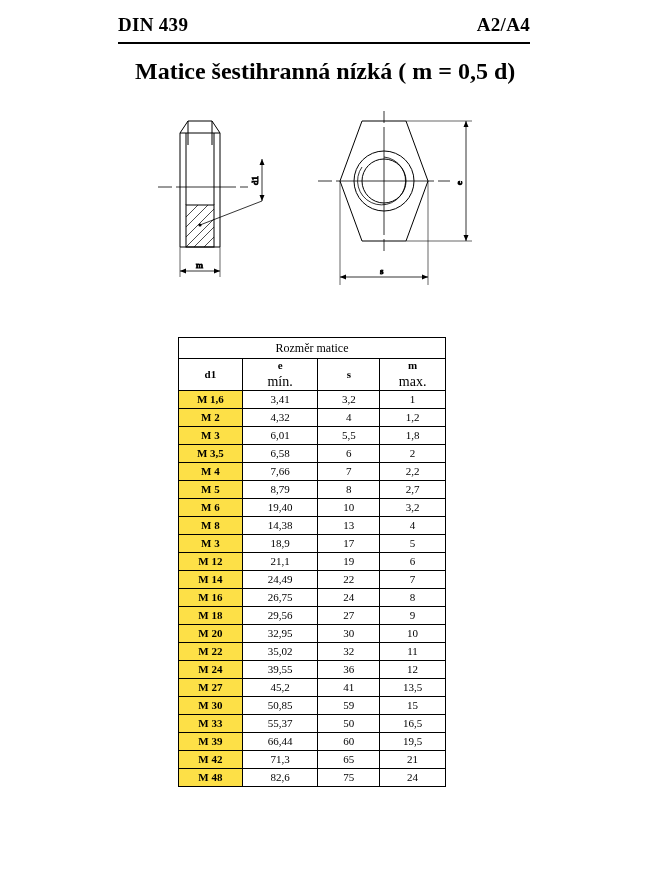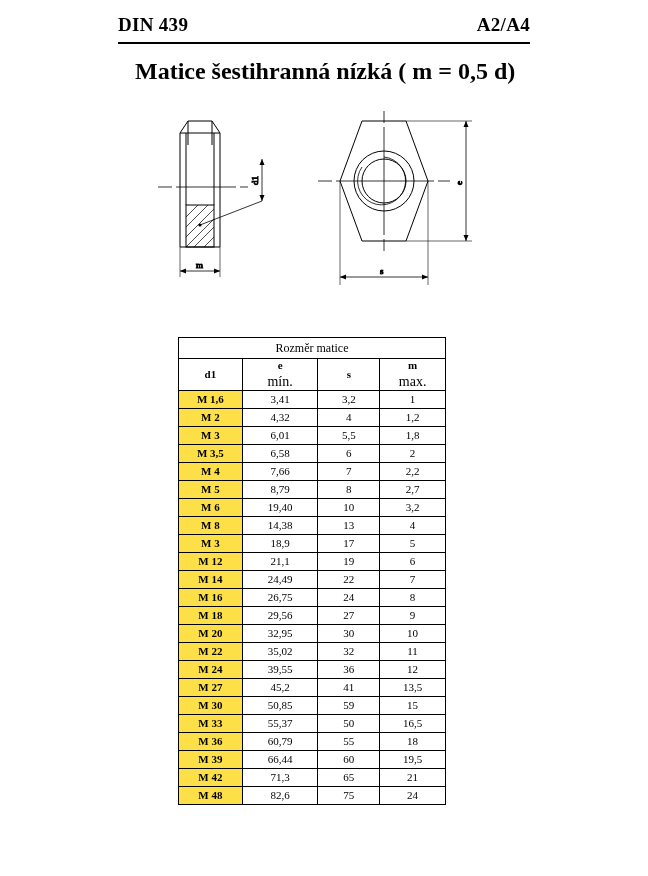--- a/index.html
+++ b/index.html
@@ -341,26 +341,20 @@
           <td class="val">59</td>
           <td class="val">15</td>
         </tr>
         <tr>
           <td class="d1">M 33</td>
           <td class="val">55,37</td>
           <td class="val">50</td>
           <td class="val">16,5</td>
         </tr>
         <tr>
-          <td class="d1">M 36</td>
-          <td class="val">60,79</td>
-          <td class="val">55</td>
-          <td class="val">18</td>
-        </tr>
-        <tr>
           <td class="d1">M 39</td>
           <td class="val">66,44</td>
           <td class="val">60</td>
           <td class="val">19,5</td>
         </tr>
         <tr>
           <td class="d1">M 42</td>
           <td class="val">71,3</td>
           <td class="val">65</td>
           <td class="val">21</td>

